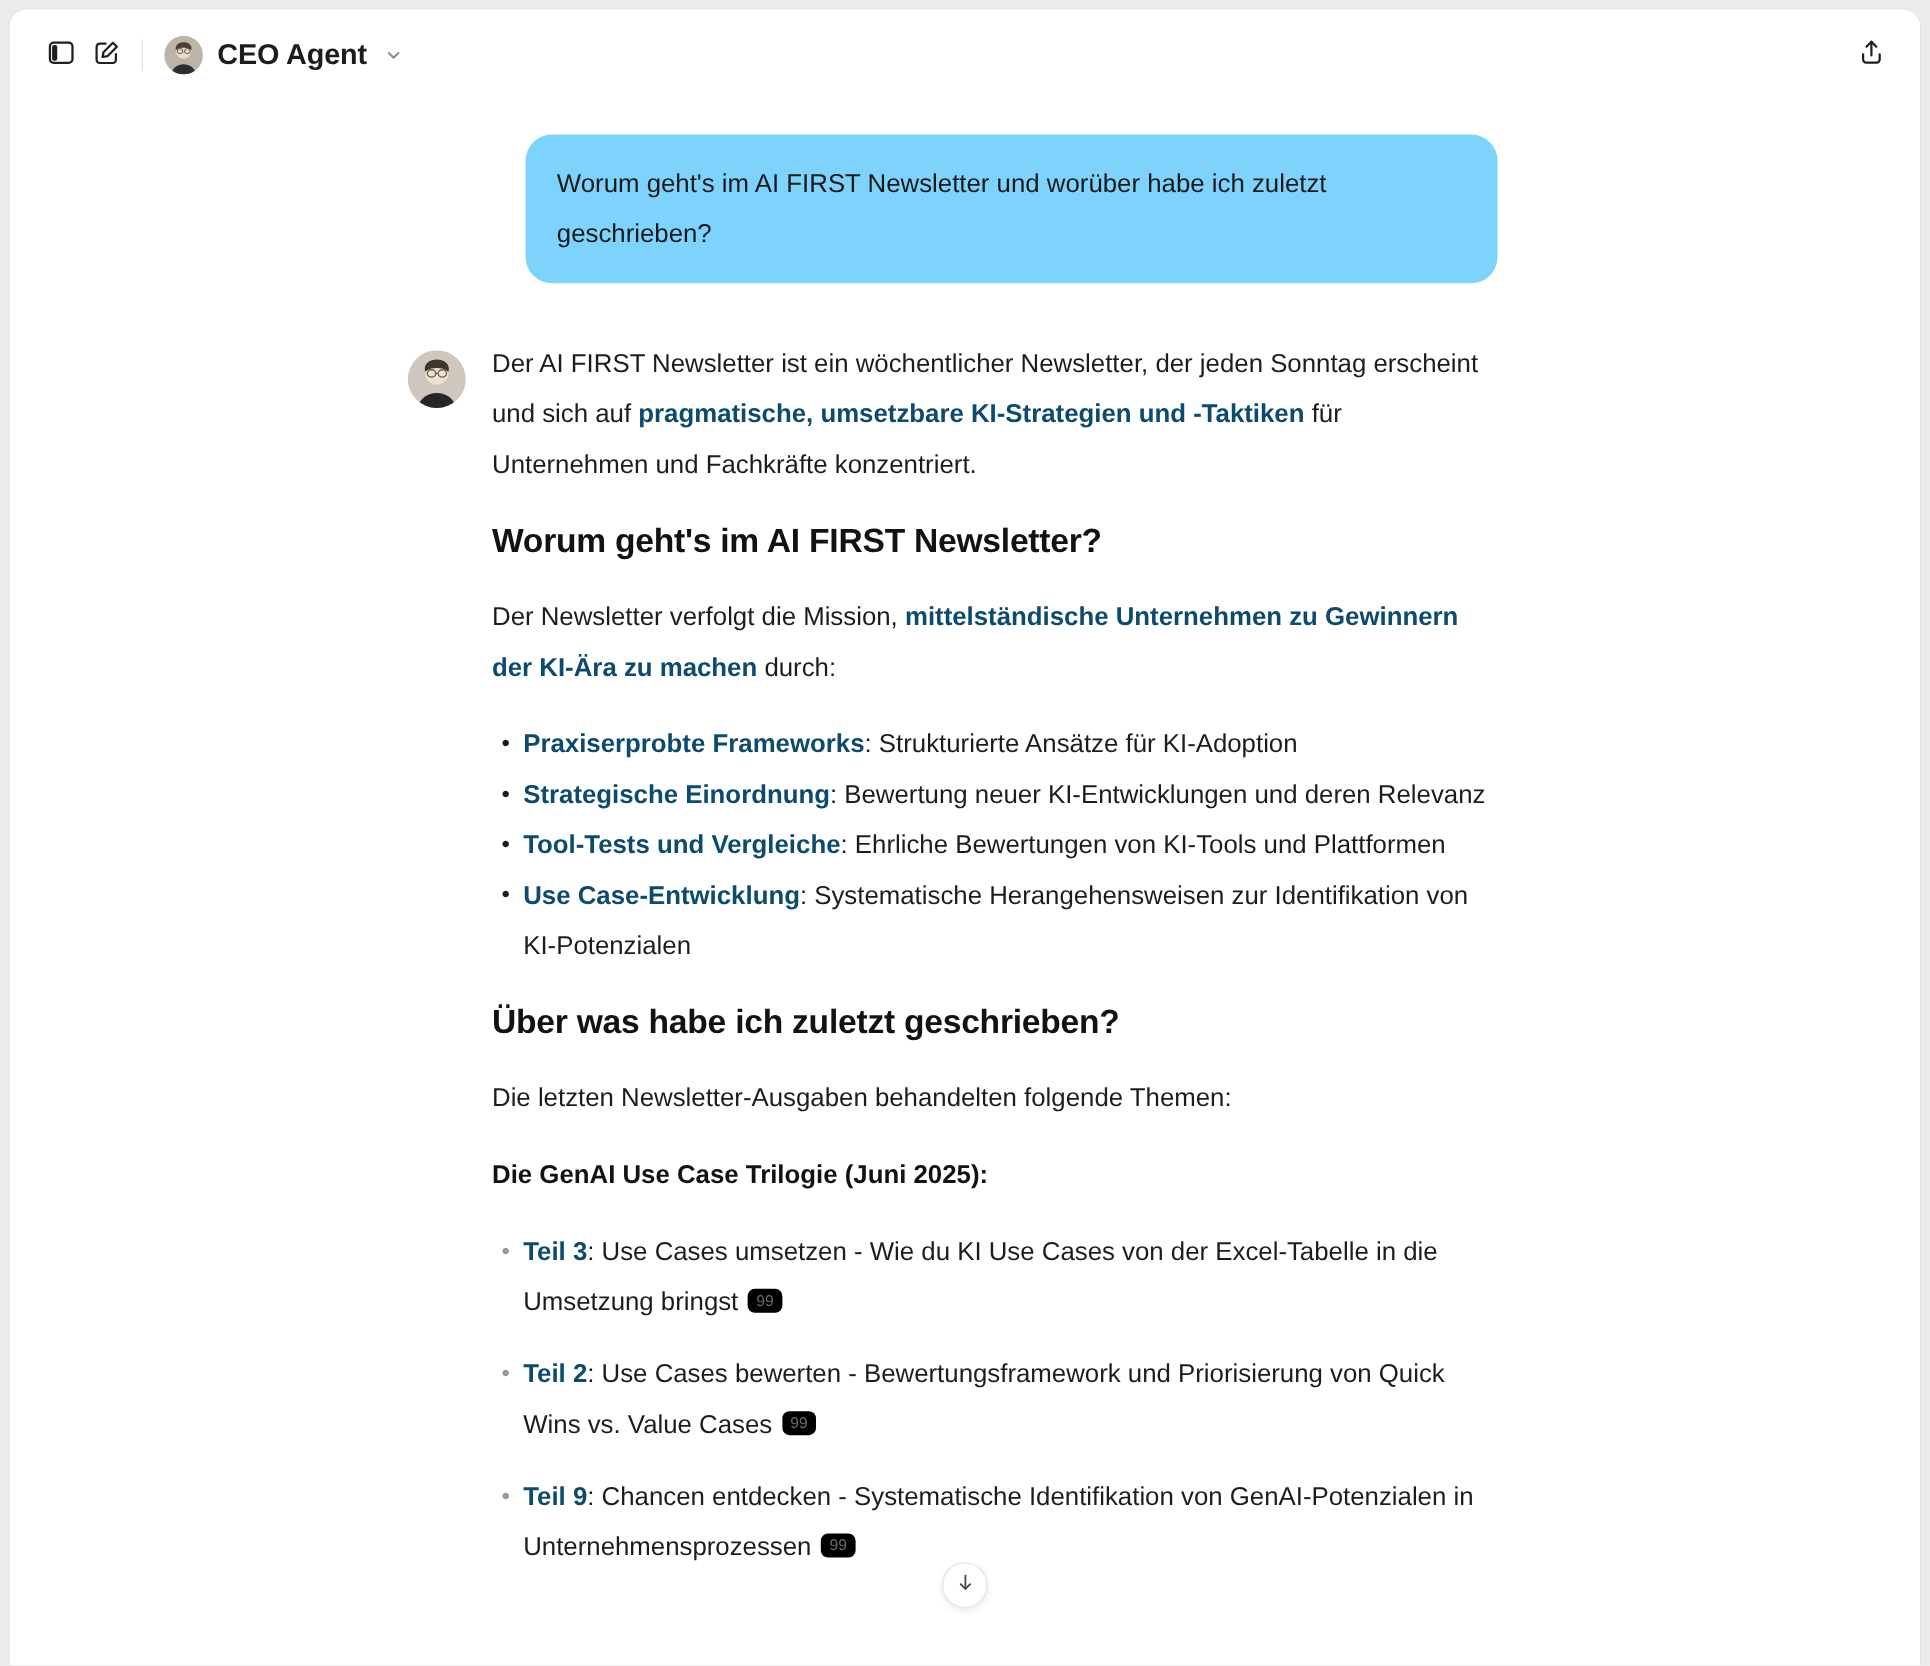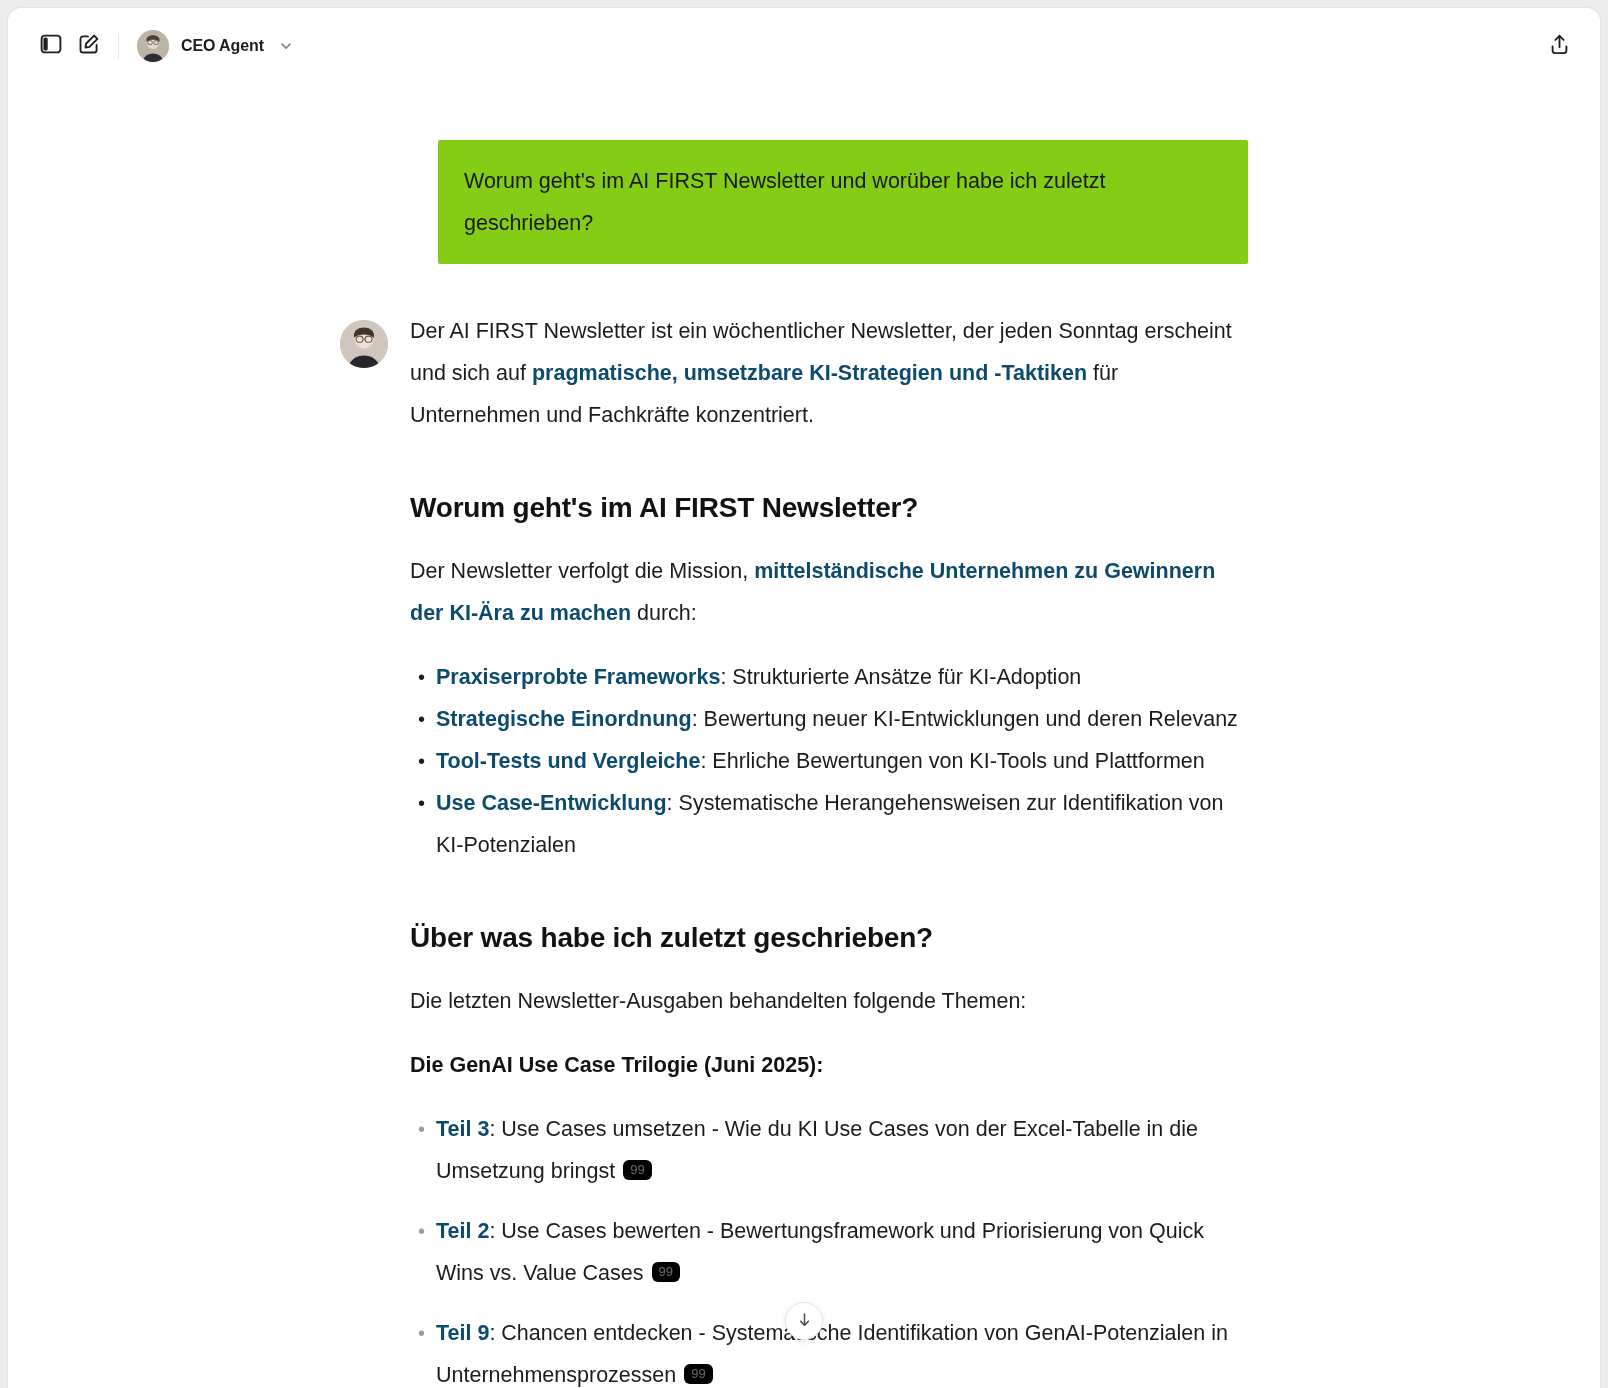--- a/index.html
+++ b/index.html
@@ -63,21 +63,21 @@
     width: 32px;
     height: 32px;
     border-radius: 50%;
     overflow: hidden;
     flex: none;
     background: #cfc8bf;
     position: relative;
   }
   .avatar svg { display: block; }
   .agent-name {
-    font-size: 16px;
+    font-size: 24px;
     font-weight: 600;
     color: #1c1c1c;
     letter-spacing: -0.1px;
   }
   .chev {
     margin-left: 2px;
     color: #8b8b8b;
     display: flex;
     align-items: center;
   }
@@ -99,28 +99,27 @@
   .convo-inner {
     width: 1592px;
     padding: 28px 0 0 0;
   }
   .user-row {
     display: flex;
     justify-content: flex-end;
     padding: 0 352px 0 24px;
   }
   .user-bubble {
-    background: #84cc16;
-    border-radius: 2px;
+    background: #7dd3fc;
+    border-radius: 22px;
     padding: 20px 26px;
     max-width: 810px;
     font-size: 21.5px;
     line-height: 42px;
     color: #191919;
-    margin-top: 28px;
   }
   .assistant-row {
     display: flex;
     padding: 46px 352px 0 332px;
     gap: 22px;
   }
   .assistant-avatar {
     width: 48px;
     height: 48px;
     border-radius: 50%;
@@ -134,21 +133,21 @@
     font-size: 21.5px;
     line-height: 42px;
     color: #1c1c1c;
     max-width: 860px;
   }
   .msg p { margin: 0 0 22px 0; }
   .msg h3 {
     font-size: 28px;
     line-height: 40px;
     font-weight: 700;
-    margin: 52px 0 22px 0;
+    margin: 23px 0 22px 0;
     color: #121212;
     letter-spacing: -0.2px;
   }
   .msg b, .msg strong { font-weight: 700; color: #0c4a6e; }
   ul.bullets {
     list-style: none;
     margin: 0 0 10px 0;
     padding: 0;
   }
   ul.bullets li {

